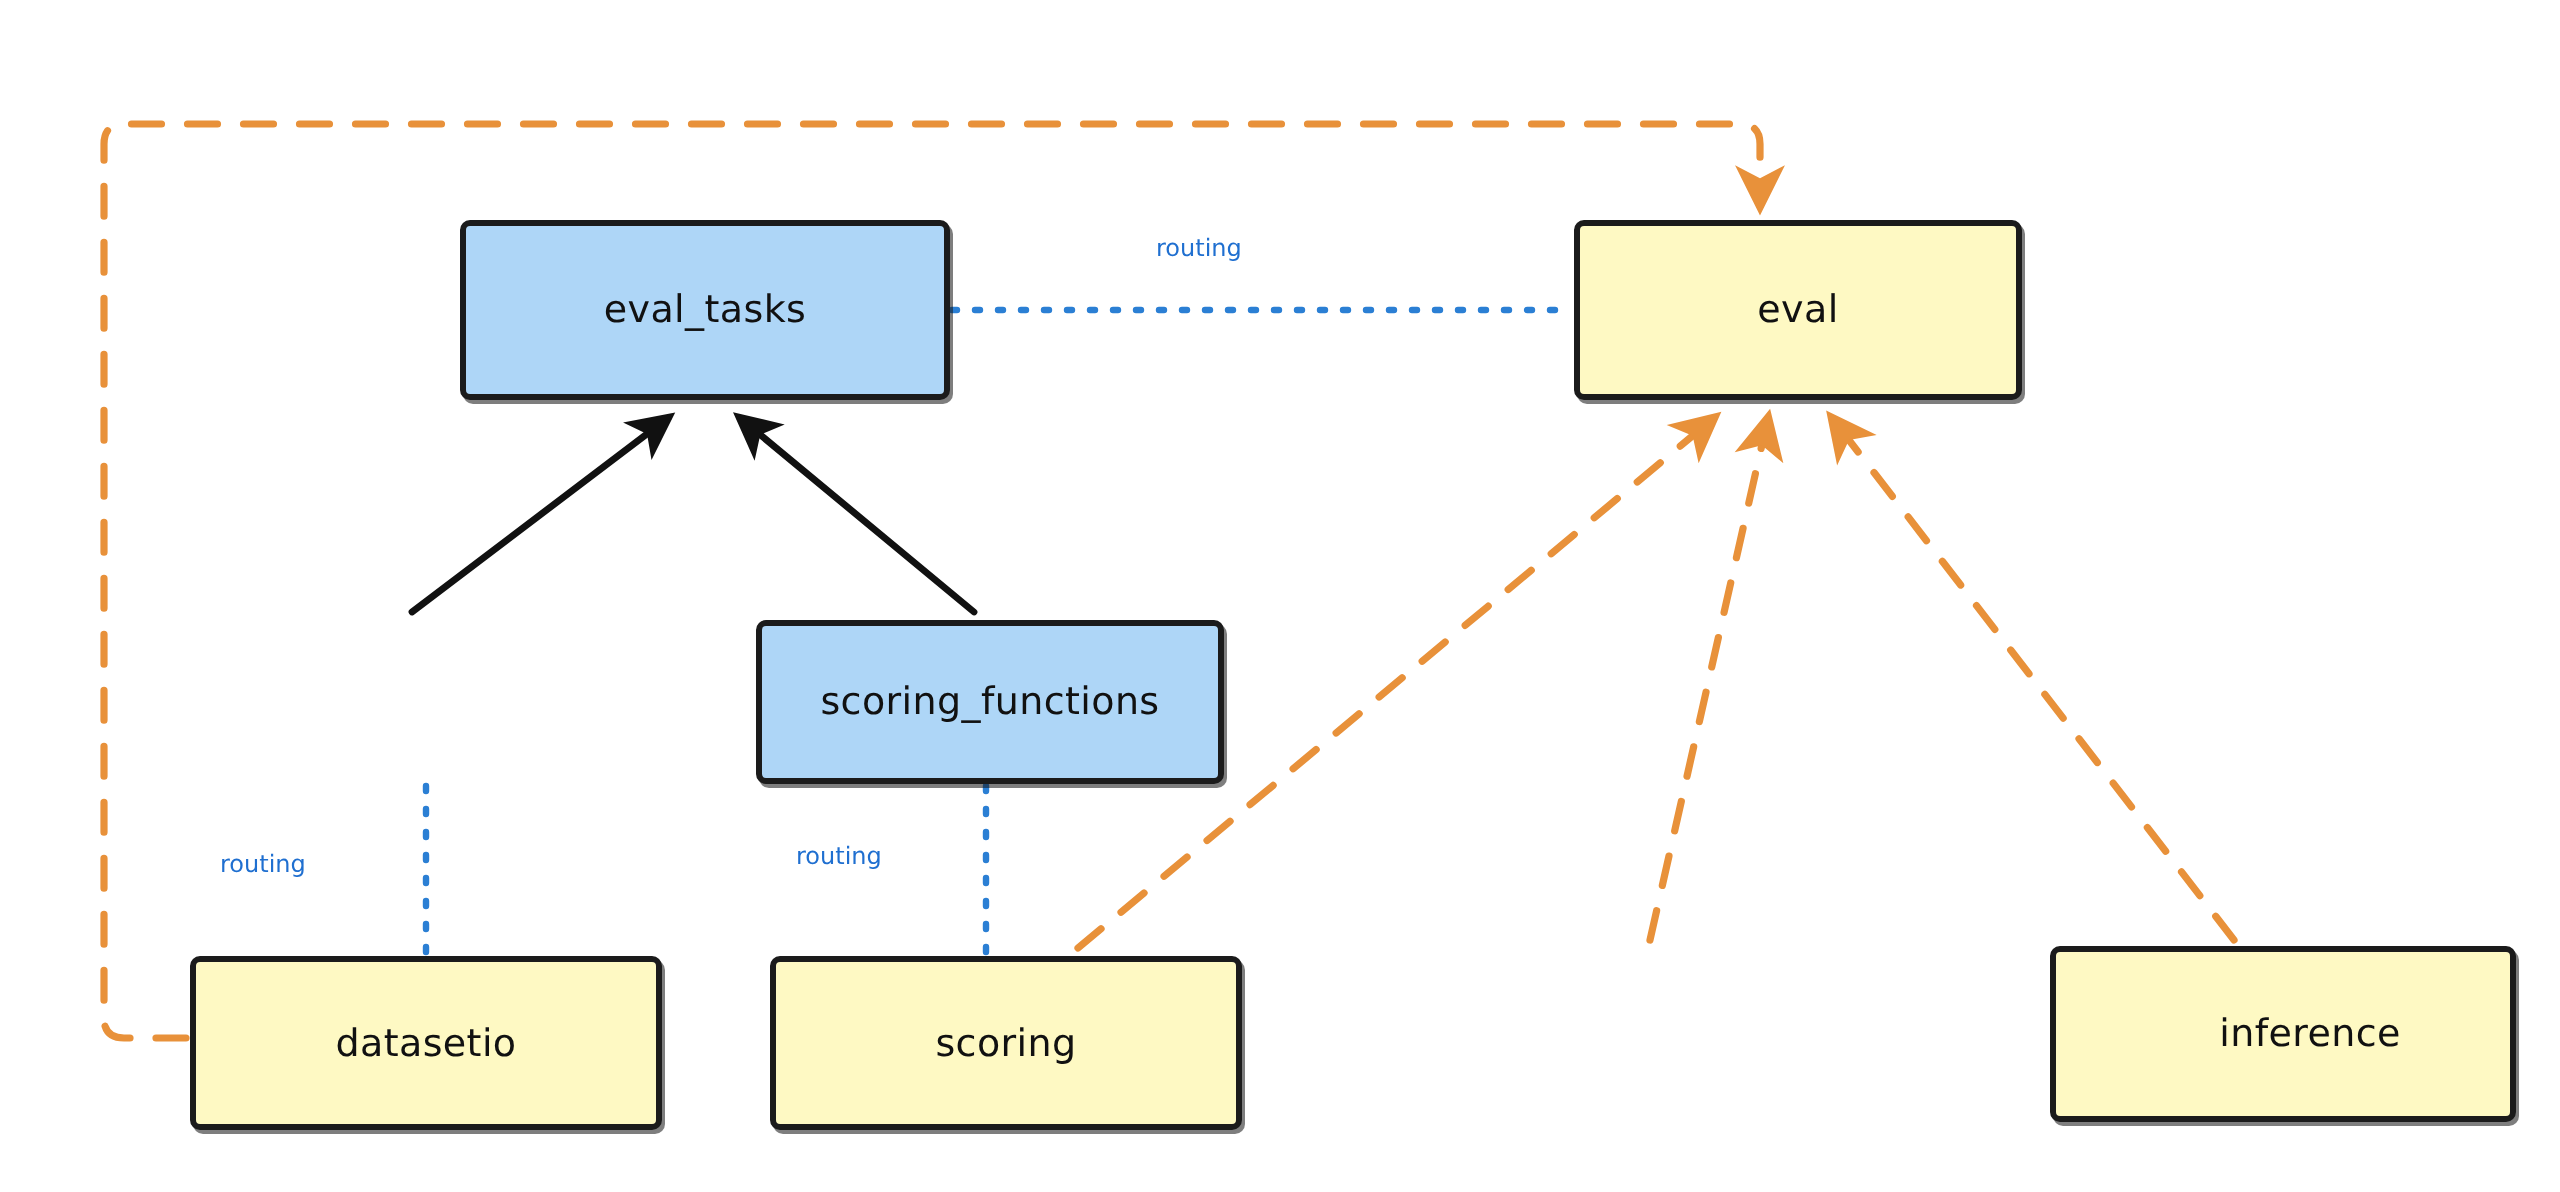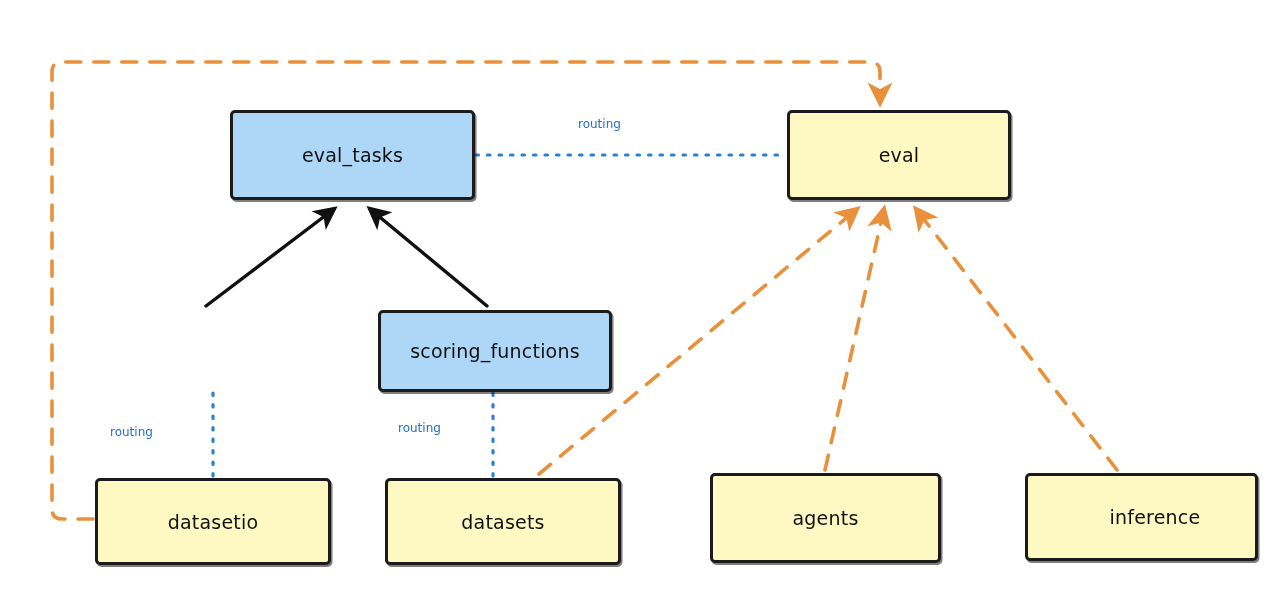--- a/index.html
+++ b/index.html
@@ -97,26 +97,23 @@
 
   <div class="node blue" style="left:378px; top:310px; width:234px; height:82px;">
     <span>scoring_functions</span>
   </div>
 
   <div class="node green" style="left:95px; top:478px; width:236px; height:87px;">
     <span>datasetio</span>
   </div>
 
   <div class="node green" style="left:385px; top:478px; width:236px; height:87px;">
-    <span>datasets</span>
+    <span>scoring</span>
   </div>
 
-  <div class="node green" style="left:710px; top:473px; width:231px; height:90px;">
-    <span>agents</span>
-  </div>
 
   <div class="node green" style="left:1025px; top:473px; width:233px; height:88px;padding-left:27px;">
     <span>inference</span>
   </div>
 
   <div class="edge-label" style="left:578px; top:117px;">routing</div>
 
   <div class="edge-label" style="left:110px; top:425px;">routing</div>
 
   <div class="edge-label" style="left:398px; top:421px;">routing</div>

